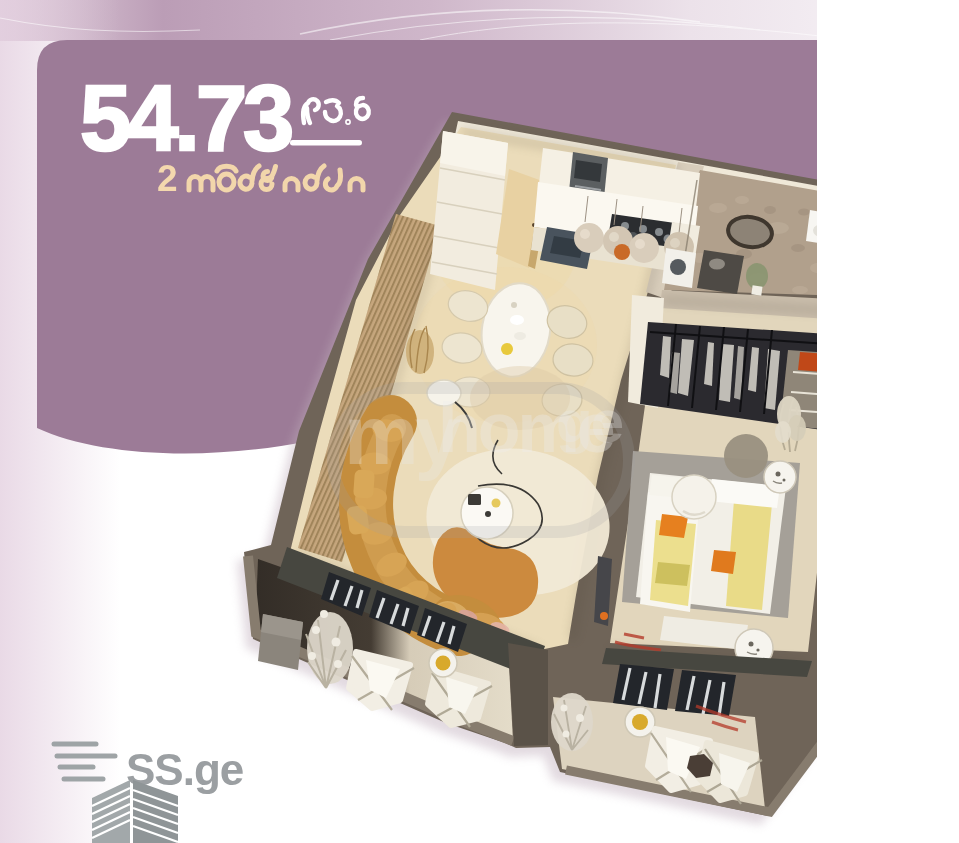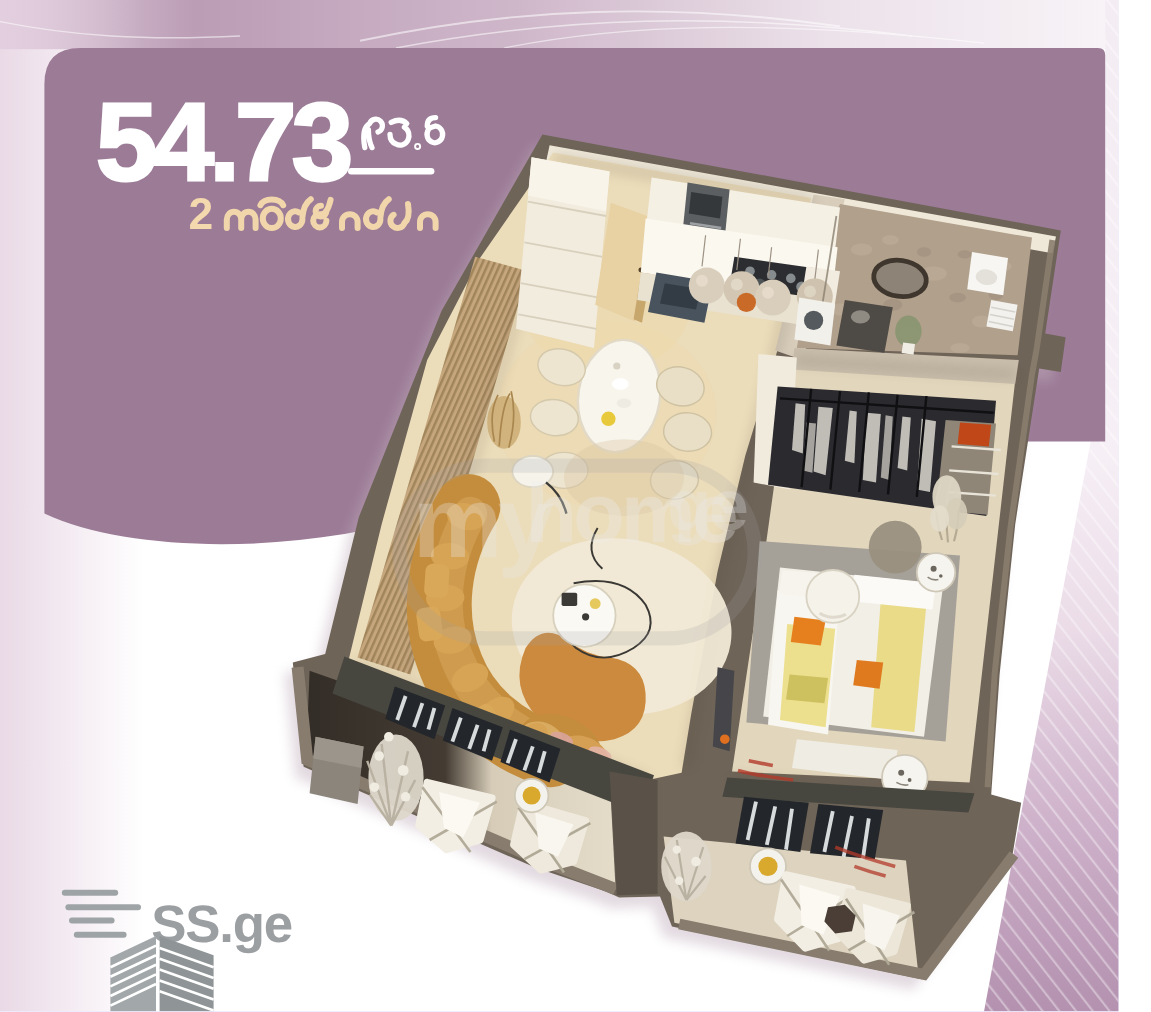--- a/index.html
+++ b/index.html
@@ -1,16 +1,16 @@
 <!DOCTYPE html>
 <html><head>
 <meta charset="utf-8">
 <style>
 html,body{margin:0;padding:0;background:#fff;}
-.page{position:relative;width:932px;height:843px;overflow:hidden;font-family:"Liberation Sans",sans-serif;background:#c4b5fd;}
+.page{position:relative;width:817px;height:843px;overflow:hidden;font-family:"Liberation Sans",sans-serif;background:#fca5a5;}
 </style>
 </head>
 <body>
 <div class="page">
 <svg width="959" height="843" viewBox="0 0 959 843" xmlns="http://www.w3.org/2000/svg">
 <defs>
 <linearGradient id="topstrip" x1="0" y1="0" x2="959" y2="0" gradientUnits="userSpaceOnUse">
 <stop offset="0" stop-color="#e3d3df"></stop>
 <stop offset="0.17" stop-color="#bb9db6"></stop>
 <stop offset="0.45" stop-color="#cfb7ca"></stop>

